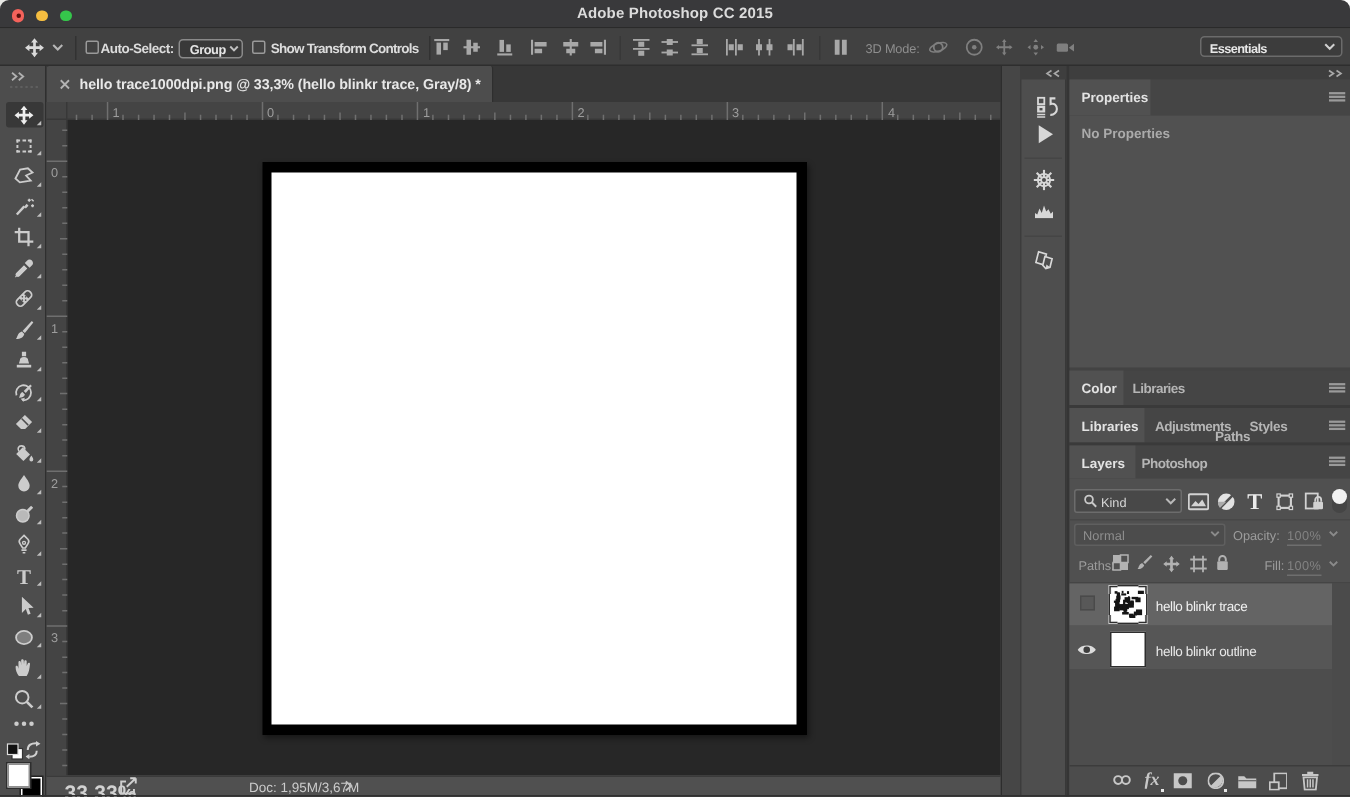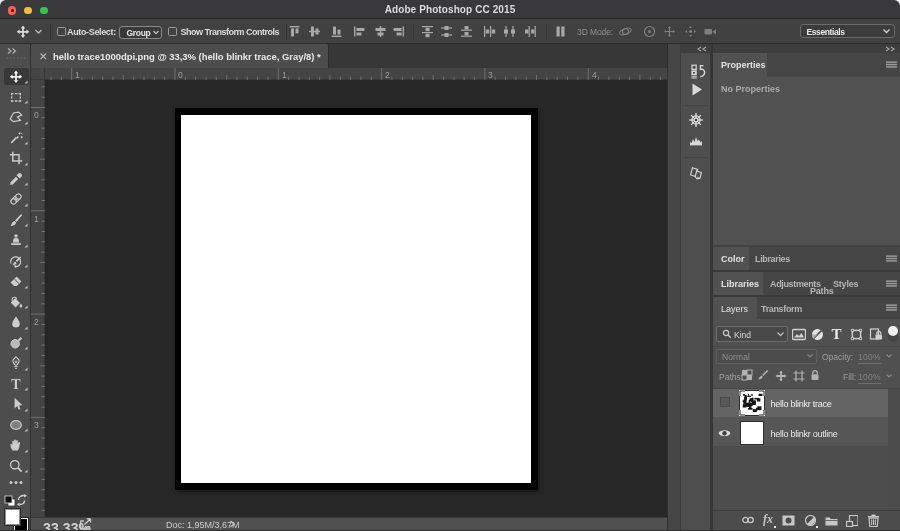--- a/index.html
+++ b/index.html
@@ -508,22 +508,22 @@
 <div style="position:absolute;left:770px;top:279px;font-size:9px;font-weight:700;color:#b5b5b5;white-space:nowrap;letter-spacing:-0.35px">Adjustments</div>
 <div style="position:absolute;left:833px;top:279px;font-size:9px;font-weight:700;color:#b5b5b5;white-space:nowrap;letter-spacing:-0.2px">Styles</div>
 <svg style="position:absolute;left:885.5px;top:279.5px;" width="11" height="7" viewBox="0 0 11 7">
     <rect x="0" y="0.4" width="11" height="1.5" fill="#9a9a9a"></rect>
     <rect x="0" y="2.8" width="11" height="1.5" fill="#9a9a9a"></rect>
     <rect x="0" y="5.2" width="11" height="1.5" fill="#9a9a9a"></rect>
   </svg>
 <div style="position:absolute;left:713px;top:295px;width:187px;height:2px;background:#3a3a3a"></div>
 <div style="position:absolute;left:713px;top:297px;width:187px;height:22px;background:#454545"></div>
 <div style="position:absolute;left:713px;top:297px;width:44px;height:22px;background:#515151"></div>
-<div style="position:absolute;left:721px;top:303.5px;font-size:9px;font-weight:400;color:#e3e3e3;white-space:nowrap;">Layers</div>
-<div style="position:absolute;left:761px;top:303.5px;font-size:9px;font-weight:700;color:#b5b5b5;white-space:nowrap;letter-spacing:-0.35px">Transform</div>
+<div style="position:absolute;left:721px;top:303.5px;font-size:9px;font-weight:700;color:#e3e3e3;white-space:nowrap;">Layers</div>
+<div style="position:absolute;left:761px;top:303.5px;font-size:9px;font-weight:700;color:#b5b5b5;white-space:nowrap;letter-spacing:-0.35px">Photoshop</div>
 <div style="position:absolute;left:810px;top:286px;font-size:9px;font-weight:700;color:#b5b5b5;white-space:nowrap;letter-spacing:-0.2px">Paths</div>
 <svg style="position:absolute;left:885.5px;top:304.0px;" width="11" height="7" viewBox="0 0 11 7">
     <rect x="0" y="0.4" width="11" height="1.5" fill="#9a9a9a"></rect>
     <rect x="0" y="2.8" width="11" height="1.5" fill="#9a9a9a"></rect>
     <rect x="0" y="5.2" width="11" height="1.5" fill="#9a9a9a"></rect>
   </svg>
 <div style="position:absolute;left:713px;top:319px;width:187px;height:212px;background:#505050"></div>
 <div style="position:absolute;left:716px;top:326px;width:72px;height:16px;background:#484848;border:1px solid #6c6c6c;border-radius:2px"></div>
 <svg style="position:absolute;left:722px;top:329px;" width="10" height="10" viewBox="0 0 10 10">
     <circle cx="4" cy="4" r="2.6" fill="none" stroke="#c9c9c9" stroke-width="1.2"></circle>

